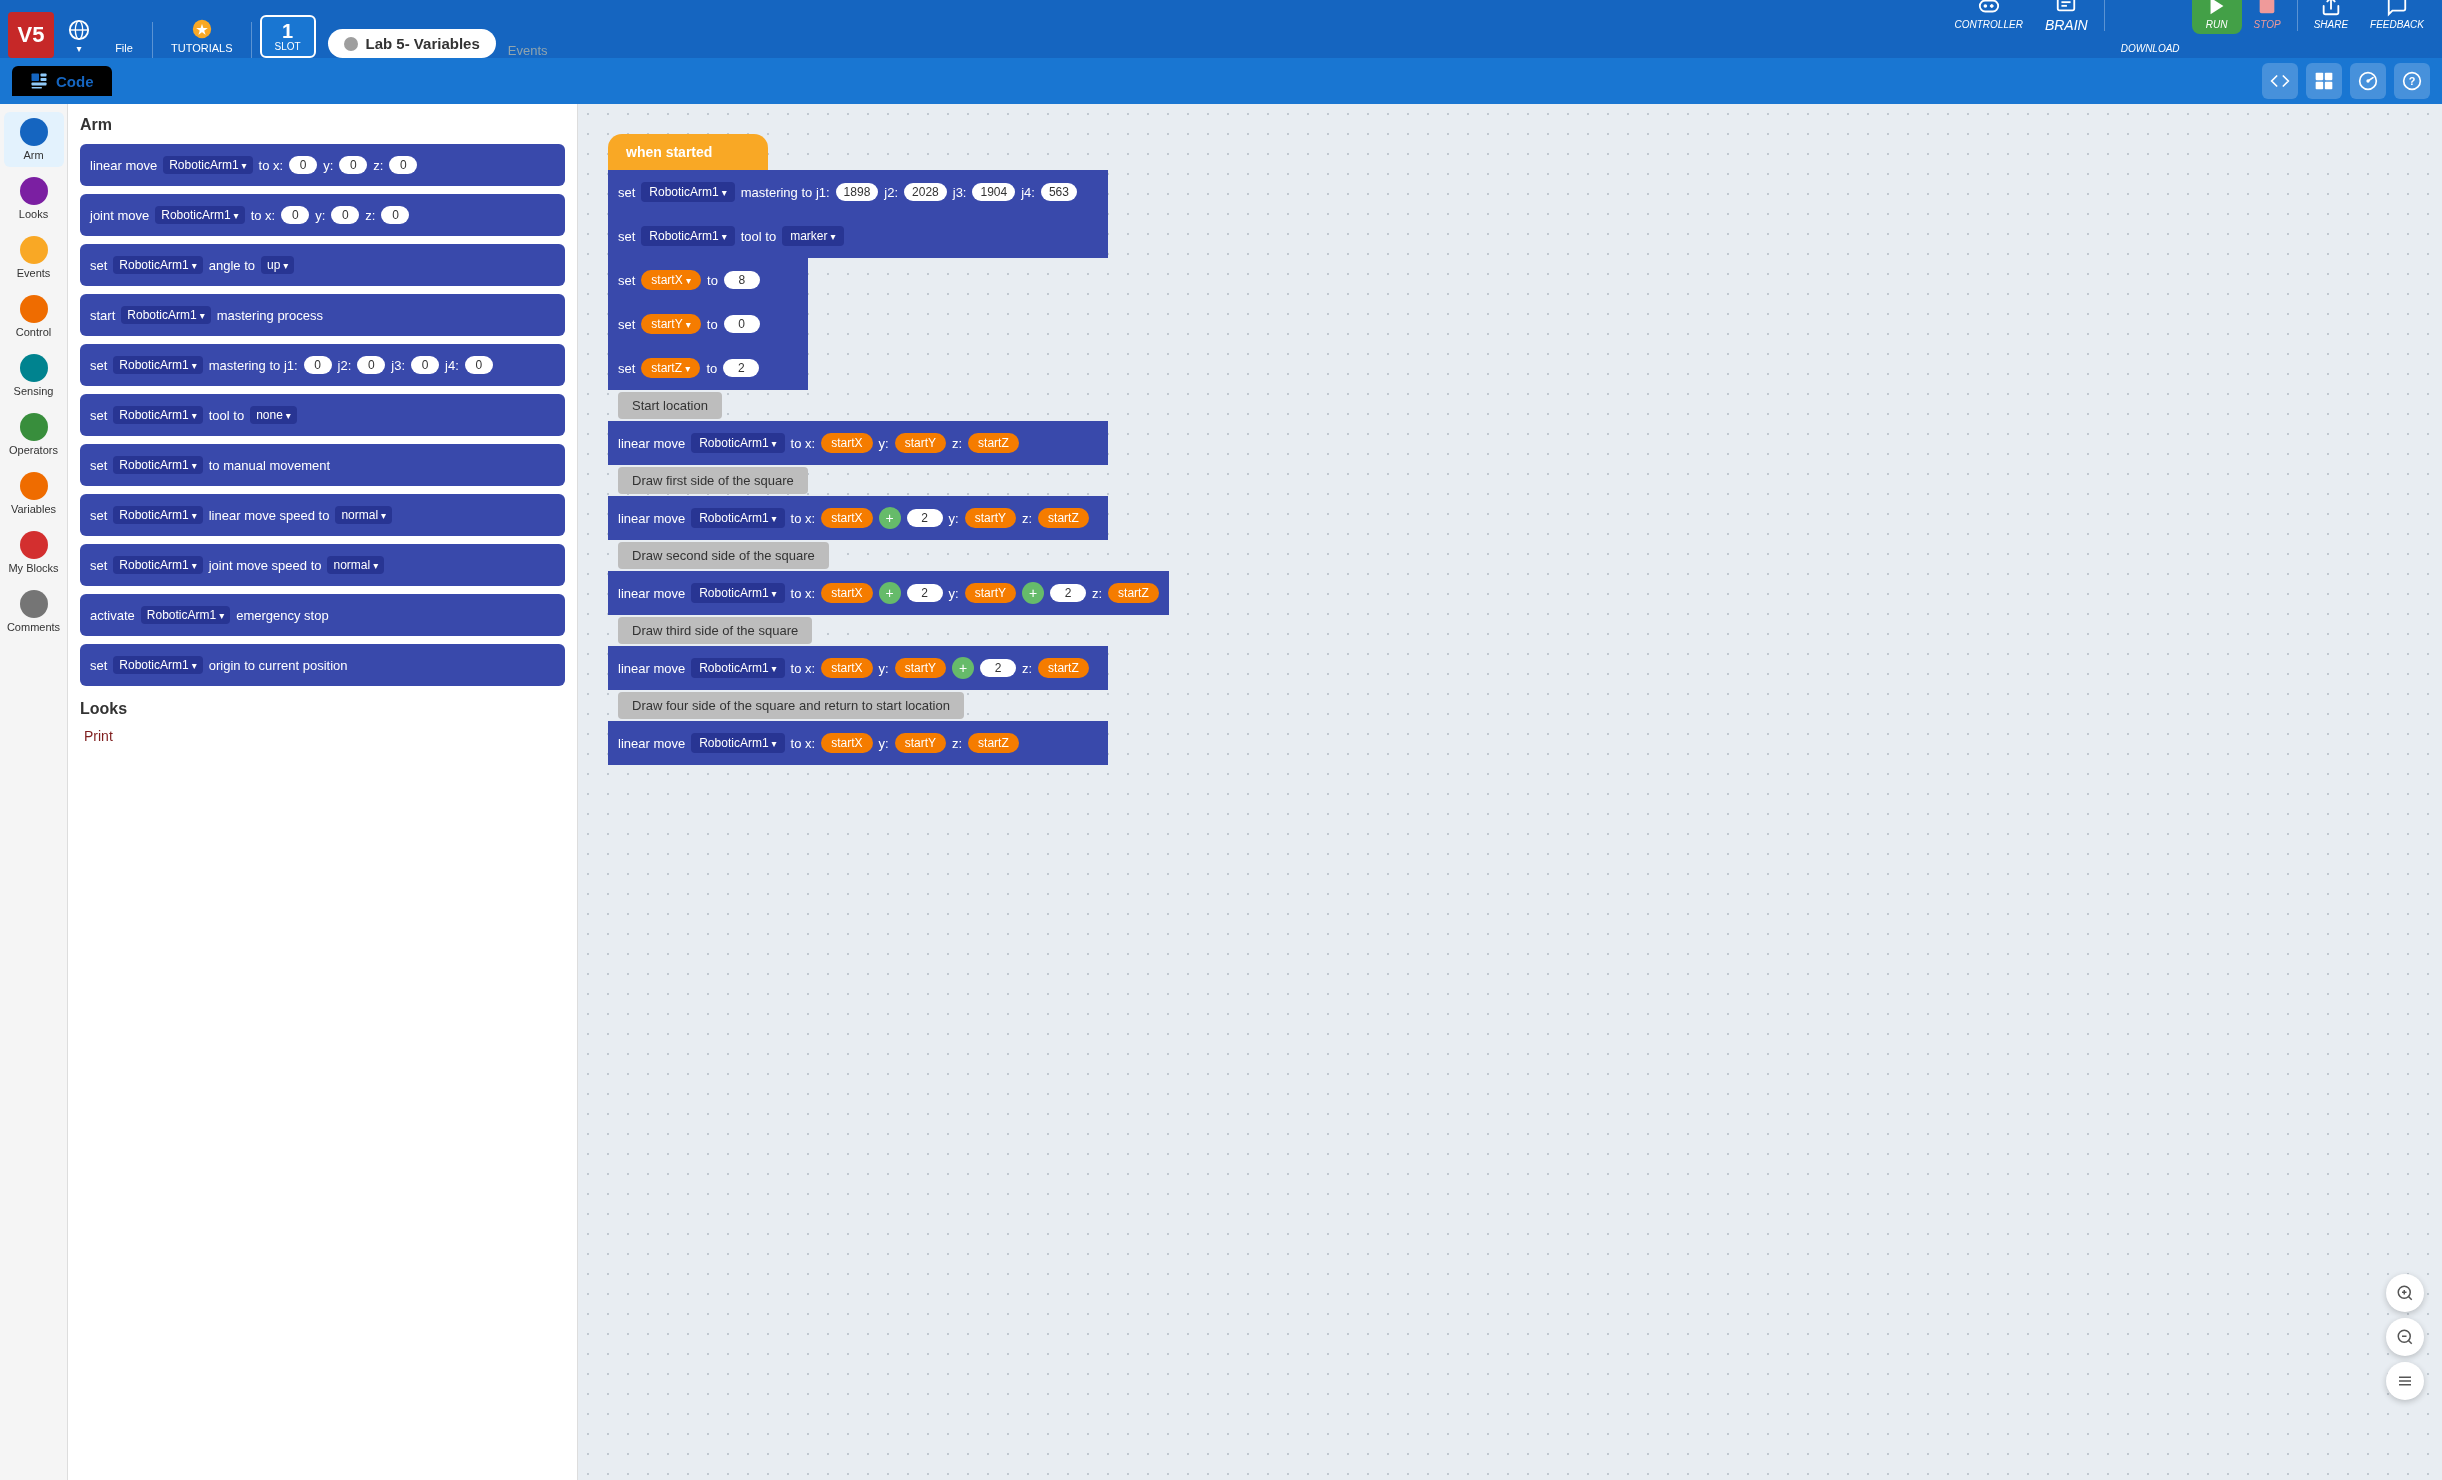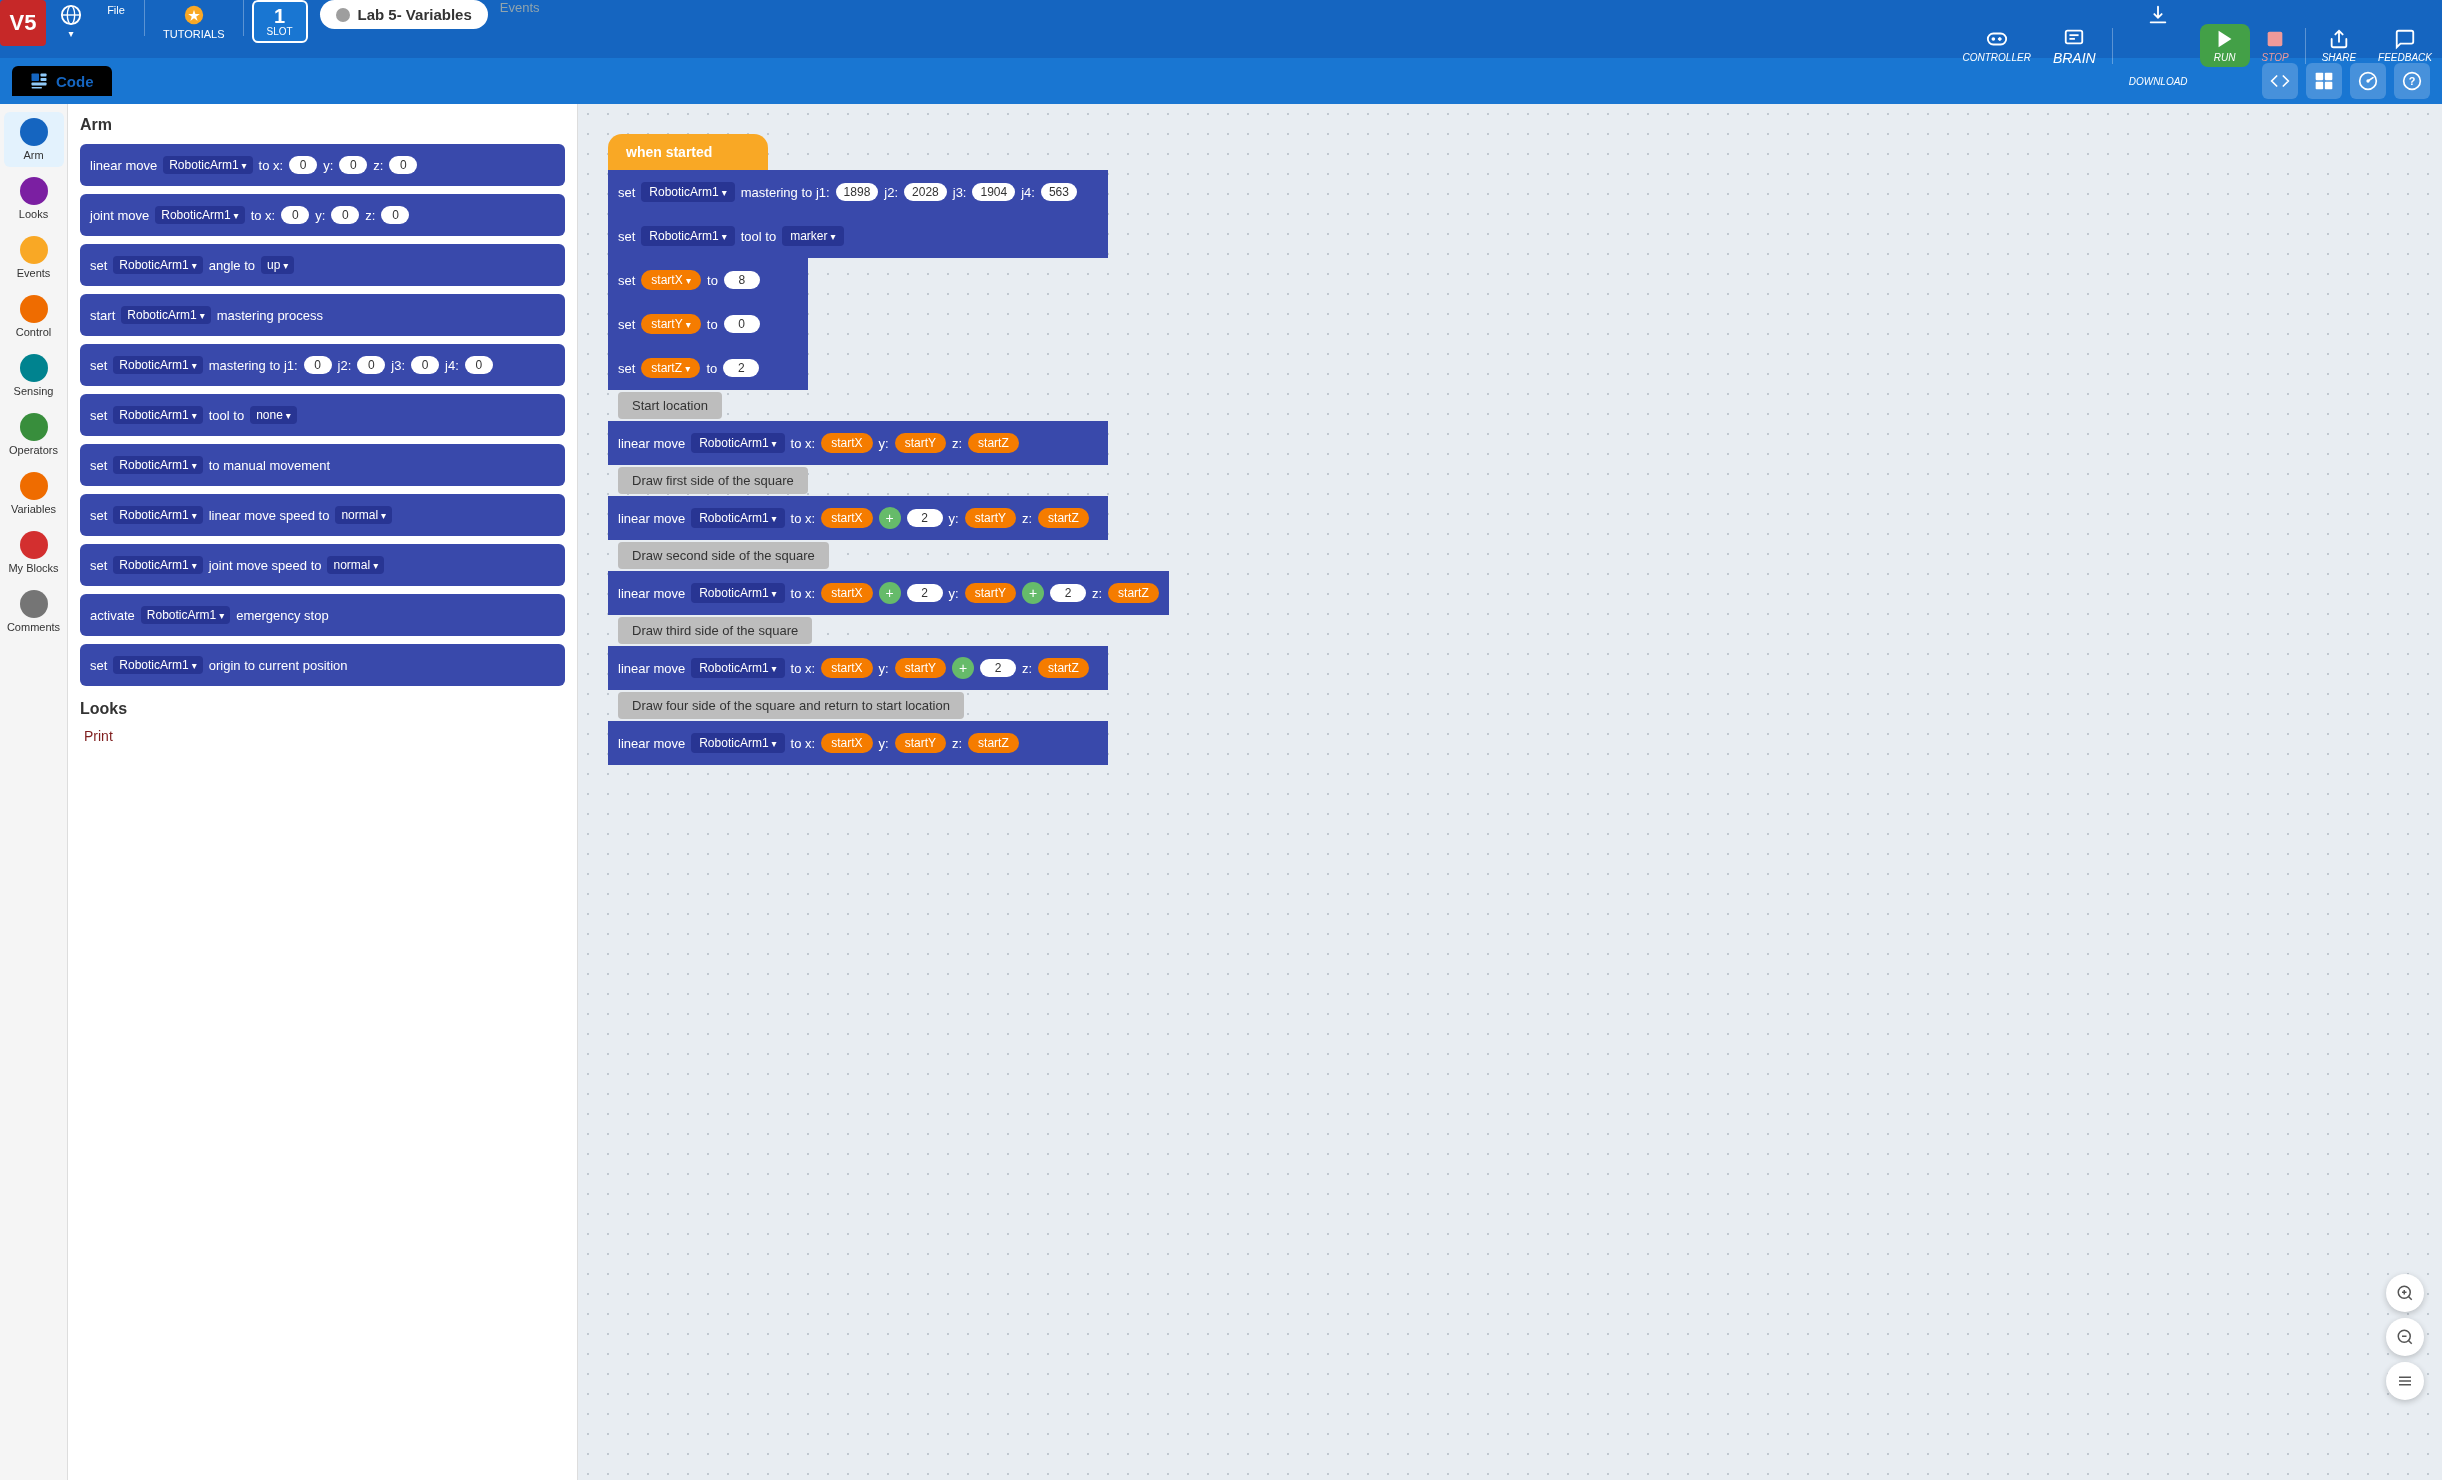--- a/index.html
+++ b/index.html
@@ -1,21 +1,21 @@
 <!DOCTYPE html>
 <html><head>
   <meta charset="utf-8">
   <style>
     * { box-sizing: border-box; margin: 0; padding: 0; }
     body { font-family: Arial, sans-serif; background: #e8edf2; overflow: hidden; }
 
     
     .topbar {
-      display: flex; align-items: flex-start; height: 58px;
-      background: #1565c0; color: white; padding: 0 0; gap: 4px;
+      display: flex; align-items: flex-end; height: 58px;
+      background: #1565c0; color: white; padding: 0 8px; gap: 4px;
     }
     .vs-logo {
       background: #c62828; color: white; font-weight: bold; font-size: 22px;
       width: 46px; height: 46px; display: flex; align-items: center; justify-content: center;
       border-radius: 4px; flex-shrink: 0;
     }
     .topbar-icon-btn {
       display: flex; flex-direction: column; align-items: center; justify-content: center;
       color: white; padding: 4px 10px; cursor: pointer; font-size: 11px; gap: 2px;
       border-radius: 4px; min-width: 40px;

